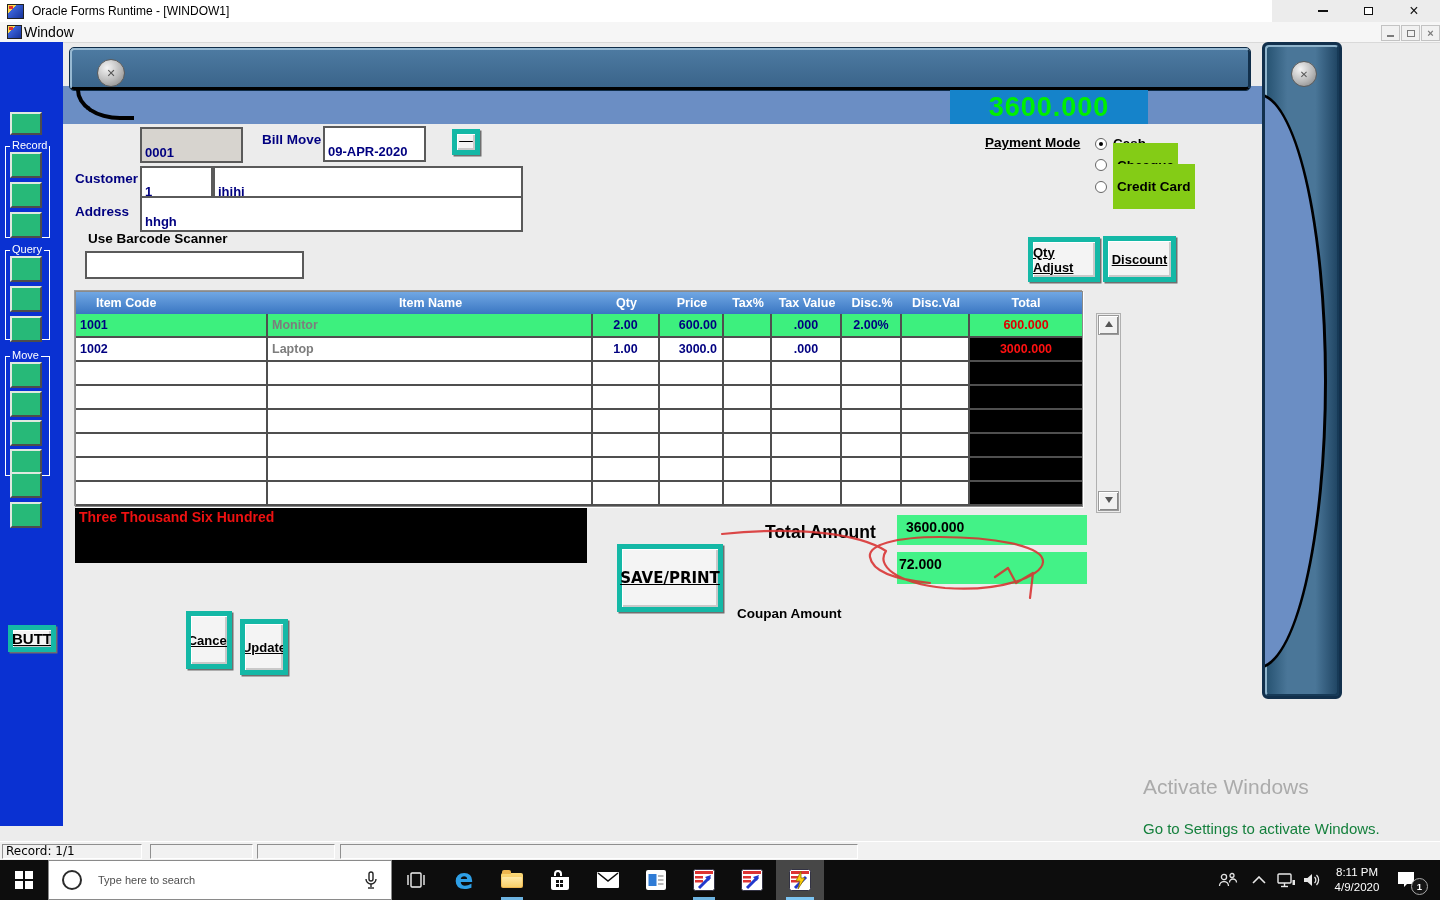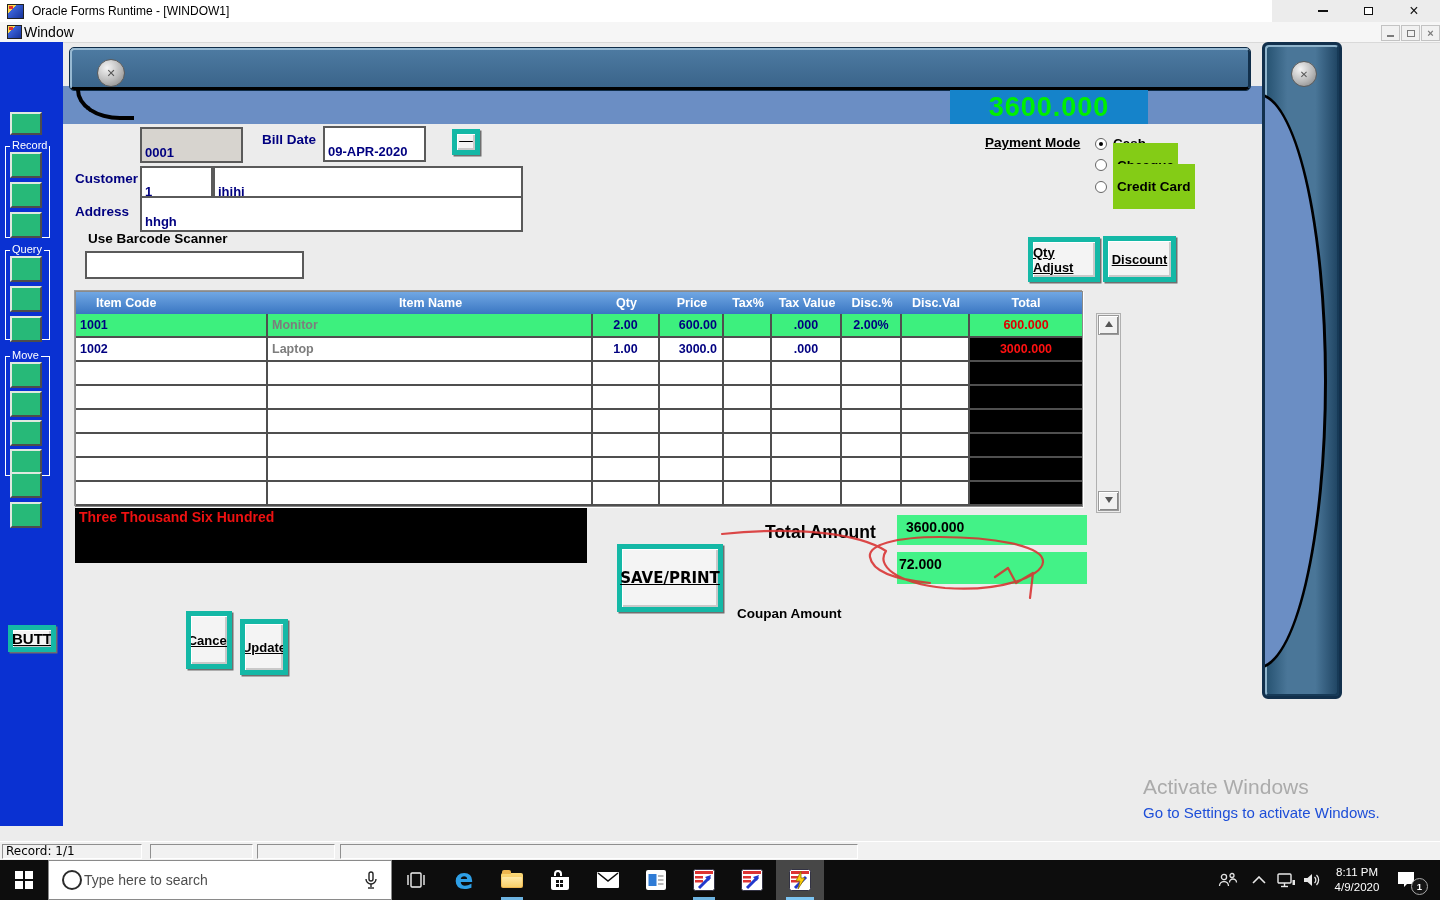--- a/index.html
+++ b/index.html
@@ -89,36 +89,36 @@
   .tri-up{width:0;height:0;border-left:4px solid transparent;border-right:4px solid transparent;border-bottom:6px solid #555;margin:5px auto;}
   .tri-down{width:0;height:0;border-left:4px solid transparent;border-right:4px solid transparent;border-top:6px solid #555;margin:5px auto;}
   
   #wordsbox{position:absolute;left:75px;top:508px;width:512px;height:55px;background:#000;color:#ee1111;font-weight:bold;
             font-size:14px;padding:1px 4px;box-sizing:border-box;}
   .gfld{position:absolute;background:#43f287;color:#000;font-weight:bold;font-size:14px;padding:4px 0 0 9px;box-sizing:border-box;}
   #annot{position:absolute;left:690px;top:515px;z-index:5;pointer-events:none;}
   
   #watermark{position:absolute;left:1143px;top:775px;color:#ababab;}
   #watermark .l1{font-size:21px;}
-  #watermark .l2{font-size:15px;color:#1d4ed8;margin-top:5px;}
+  #watermark .l2{font-size:15px;color:#15803d;margin-top:21px;}
   #statusbar{position:absolute;left:0;top:841px;width:1440px;height:19px;background:#f1f1f1;border-top:1px solid #fff;}
   .scell{position:absolute;top:2px;height:15px;border:1px solid;border-color:#8f8f8f #fff #fff #8f8f8f;background:#f1f1f1;
          font-size:12px;line-height:13px;padding-left:3px;box-sizing:border-box;color:#000;font-family:"DejaVu Sans",sans-serif;}
   
   #taskbar{position:absolute;left:0;top:860px;width:1440px;height:40px;background:#0d0d0d;}
   .tslot{position:absolute;top:0;width:48px;height:40px;display:flex;align-items:center;justify-content:center;}
   .tslot.active{background:#474747;}
   .ul{position:absolute;bottom:0;left:13px;width:22px;height:3px;background:#6cb2e0;}
   .tslot.active .ul{left:10px;width:28px;background:#7cc4f2;}
   .winlogo{display:grid;grid-template-columns:8px 8px;grid-template-rows:8px 8px;gap:2px;}
   .winlogo i{background:#fff;}
   #searchbox{position:absolute;left:48px;top:0;width:344px;height:40px;background:#fff;border:1px solid #8a8a8a;
              box-sizing:border-box;display:flex;align-items:center;}
   .cortana{width:20px;height:20px;border:2px solid #2b2b2b;border-radius:50%;margin-left:13px;flex:0 0 auto;box-sizing:border-box;}
-  #search-input{border:none;outline:none;flex:1;font-size:14px;color:#4c1d95;font-family:"Liberation Sans",sans-serif;background:transparent;}
+  #search-input{border:none;outline:none;flex:1;font-size:11px;color:#4c1d95;margin-left:14px;font-family:"Liberation Sans",sans-serif;background:transparent;}
   #search-input::placeholder{color:#4e4e4e;opacity:1;}
   .mic{margin-right:12px;flex:0 0 auto;}
   .edge-e{font-size:28px;font-weight:bold;color:#2e9fe6;font-family:"DejaVu Sans",sans-serif;line-height:28px;}
   .folder{width:22px;height:15px;background:linear-gradient(#fbd978,#eeb54e);border-radius:2px;position:relative;}
   .folder::before{content:"";position:absolute;left:1px;top:-3px;width:9px;height:4px;background:#eeb54e;border-radius:2px 2px 0 0;}
   .folder::after{content:"";position:absolute;left:1px;top:4px;right:1px;bottom:1px;background:linear-gradient(#ffe9a8,#f7cf6a);border-radius:1px;}
   .store{width:18px;height:13px;background:#fff;border-radius:0 0 2px 2px;position:relative;margin-top:7px;}
   .store::before{content:"";position:absolute;top:-7px;left:3px;width:8px;height:6px;border:2px solid #fff;border-bottom:none;border-radius:4px 4px 0 0;box-sizing:border-box;}
   .grid4{display:grid;grid-template-columns:3px 3px;grid-template-rows:3px 3px;gap:1px;position:absolute;top:3px;left:5px;}
   .grid4 i{background:#111;}
@@ -190,21 +190,21 @@
   <div class="knob" id="knob-left">✕</div>
   <div id="teal-display">3600.000</div>
 
   <div id="rightbar">
     <div class="inner-bevel"></div>
     <div id="rb-ellipse"></div>
     <div class="knob" id="knob-right">✕</div>
   </div>
 
   <div class="fld gray" style="left:140px;top:127px;width:103px;height:23px;">0001</div>
-  <div class="nlbl" style="left:262px;top:132px;">Bill Date</div>
+  <div class="nlbl" style="left:262px;top:132px;">Bill Move</div>
   <div class="fld" style="left:323px;top:126px;width:103px;height:24px;">09-APR-2020</div>
   <div class="btn" style="left:452px;top:129px;width:28px;height:26px;font-size:12px;align-items:flex-end;padding-bottom:7px;">__</div>
   <div class="nlbl" style="left:75px;top:171px;">Customer</div>
   <div class="fld" style="left:140px;top:166px;width:73px;height:24px;">1</div>
   <div class="fld" style="left:213px;top:166px;width:310px;height:24px;">jhjhj</div>
   <div class="nlbl" style="left:75px;top:204px;">Address</div>
   <div class="fld" style="left:140px;top:196px;width:383px;height:25px;">hhgh</div>
   <div class="blbl" style="left:88px;top:231px;">Use Barcode Scanner</div>
   <input id="barcode-input" value="" style="">
 

